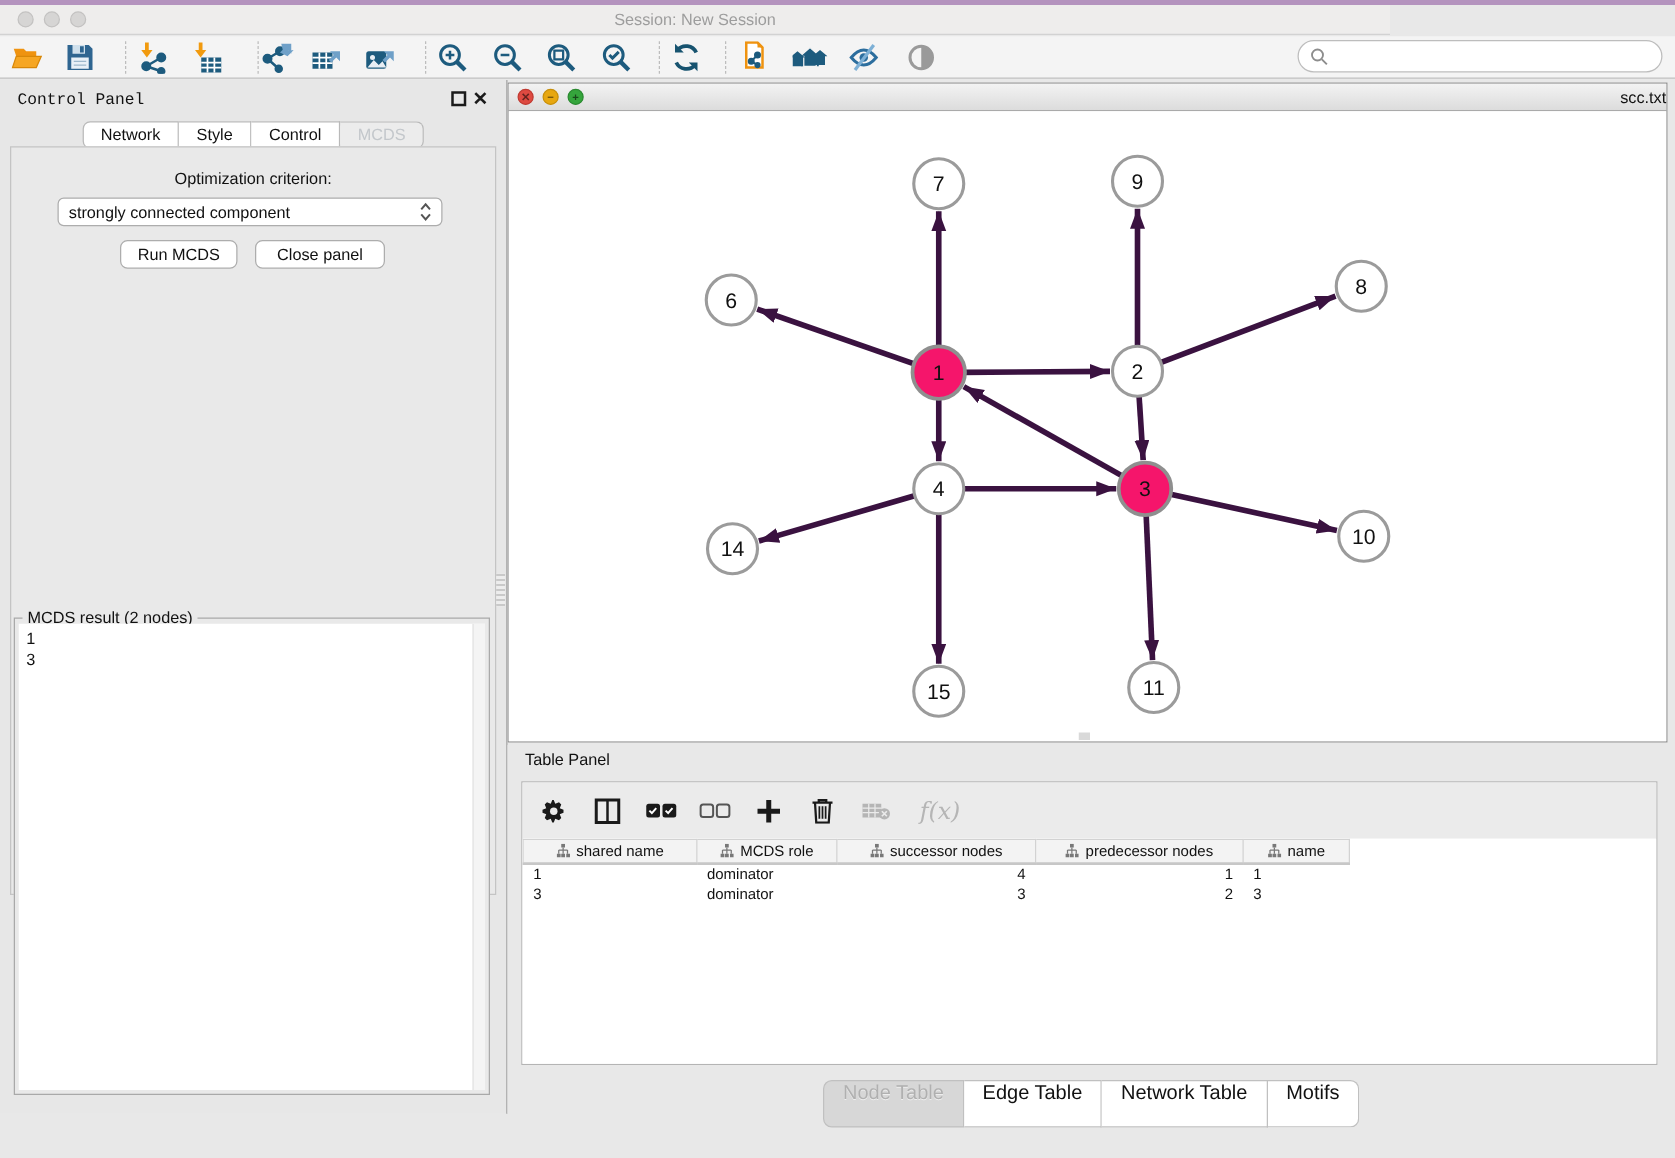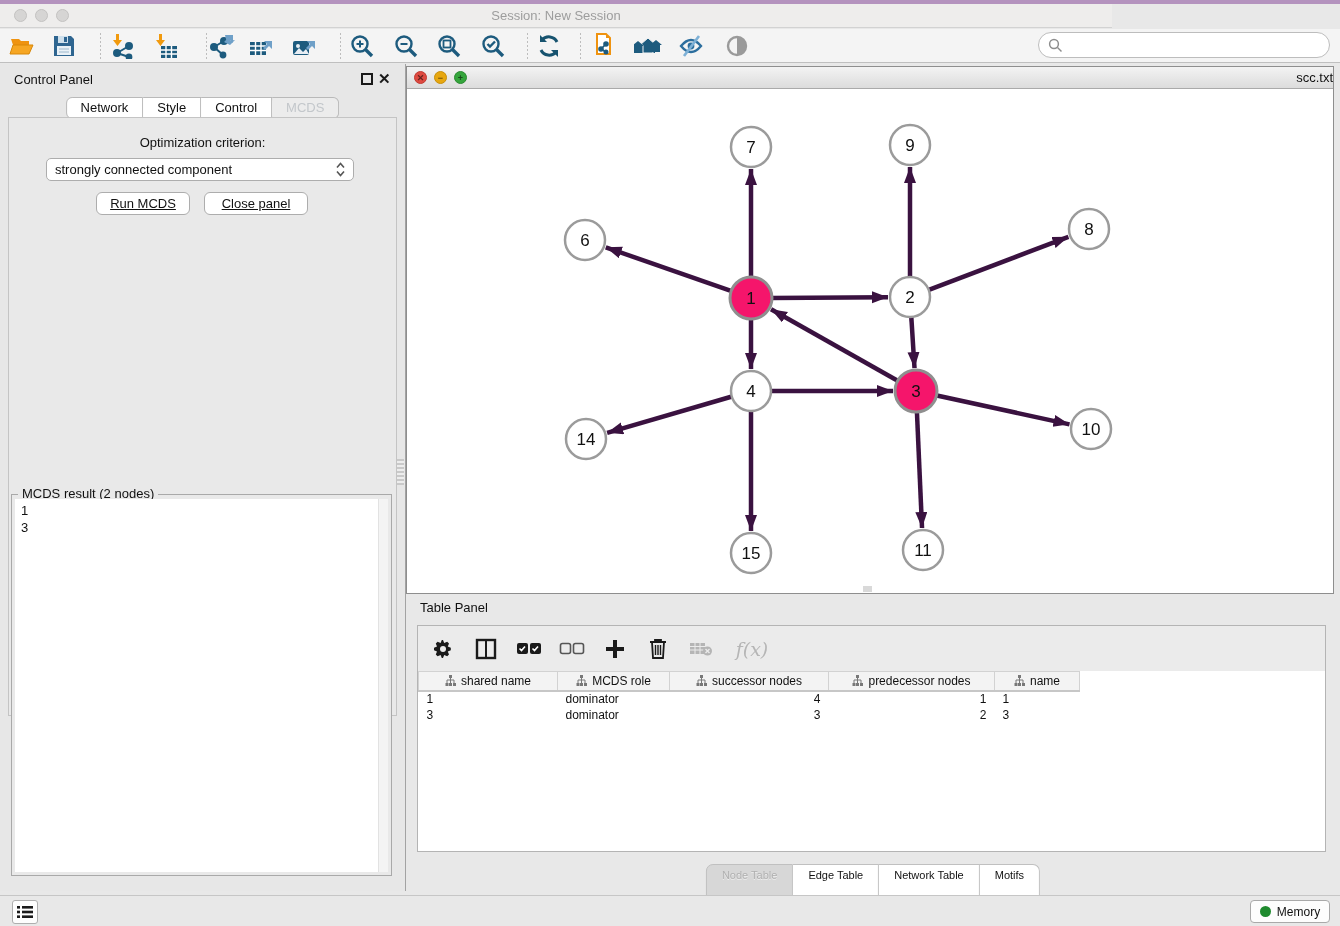--- a/index.html
+++ b/index.html
@@ -18,36 +18,36 @@
   .toolbar { position:absolute; left:0; top:29px; width:1340px; height:34px; background:#f4f4f4; border-bottom:1px solid #bfbfbf; }
   .tb-icon { position:absolute; top:3px; width:28px; height:28px; display:flex; align-items:center; justify-content:center; cursor:default; }
   .tb-sep { position:absolute; top:4px; width:1px; height:26px;
     background-image:repeating-linear-gradient(#bdbdbd 0 2px, transparent 2px 4px); }
   .search-box { position:absolute; right:10px; top:3px; width:292px; height:26px; background:#fff;
     border:1px solid #bdbdbd; border-radius:13px; display:flex; align-items:center; padding-left:9px; }
   .search-box input { border:none; outline:none; font-size:13px; width:250px; background:transparent; font-family:"Liberation Sans",sans-serif; }
 
   
   .control-panel { position:absolute; left:0; top:64px; width:406px; height:827px; background:#e7e7e7; border-right:1px solid #a3a3a3; }
-  .cp-header-title { position:absolute; left:14px; top:8px; font-size:13px; color:#111; }
+  .cp-header-title { position:absolute; left:14px; top:8px; font-size:13px; color:#111;font-family:Liberation Mono, monospace; }
   .panel-float { position:absolute; width:12px; height:12px; border:2px solid #1a1a1a; top:9px; }
   .panel-close { position:absolute; top:6px; font-size:15px; font-weight:bold; color:#1a1a1a; }
   .cp-tabs { position:absolute; top:33px; left:50%; transform:translateX(-50%); display:flex; }
   .cp-tab { height:22px; line-height:20px; padding:0 14px; font-size:13px; background:#fff; color:#111;
     border:1px solid #b9b9b9; border-left:none; white-space:nowrap; }
   .cp-tab:first-child { border-left:1px solid #b9b9b9; border-radius:6px 0 0 6px; }
   .cp-tab:last-child { border-radius:0 6px 6px 0; }
   .cp-tab.selected { background:#ececec; color:#c3c7cb; }
   .cp-frame { position:absolute; left:8px; top:53px; width:389px; height:599px; border:1px solid #c4c4c4; background:#e9e9e9; }
   .opt-label { position:absolute; left:0; right:0; top:17px; text-align:center; font-size:13px; color:#111; }
   .dropdown { position:absolute; left:37px; top:40px; width:308px; height:23px; background:#fff; border:1px solid #adadad;
     border-radius:5px; font-size:13px; display:flex; align-items:center; padding:0 8px; color:#111; }
   .dropdown .dd-label { flex:1; }
   .cp-btn { position:absolute; top:74px; height:23px; background:#fff; border:1px solid #adadad; border-radius:6px;
-    font-size:13px; color:#111; text-align:center; line-height:21px; cursor:default;text-decoration:underline; }
+    font-size:13px; color:#111; text-align:center; line-height:21px; cursor:default; }
   #btn-run { left:87px; width:94px; }
   #btn-close { left:195px; width:104px; }
   .result-group { position:absolute; left:2px; top:376px; width:381px; height:382px; border:1px solid #a9a9a9; background:#e9e9e9; }
   .result-legend { position:absolute; left:6px; top:-9px; background:#e9e9e9; padding:0 4px; font-size:13px; color:#111; }
   .result-area { position:absolute; left:3px; right:3px; top:4px; bottom:3px; background:#fff; overflow:hidden; }
   .result-scroll { position:absolute; right:0; top:0; bottom:0; width:10px; background:#f4f4f4; border-left:1px solid #e2e2e2; }
   .result-lines { padding:3px 6px; font-size:13px; line-height:17px; color:#111; }
   .split-handle { position:absolute; left:397px; top:395px; width:7px; height:26px;
     background-image:repeating-linear-gradient(#c9c9c9 0 2px, #ededed 2px 4px); }
 
@@ -72,21 +72,21 @@
   .tp-tool { width:26px; height:26px; display:flex; align-items:center; justify-content:center; }
   .fx-label { font-size:19px; font-style:italic; font-family:"DejaVu Serif", serif; color:#b5b5b5; }
   .tp-table-wrap { position:absolute; left:0; top:45px; right:0; bottom:0; background:#fff; overflow:hidden; }
   table.tp-table { border-collapse:collapse; font-size:12px; }
   table.tp-table th { background:#f3f3f3; border:1px solid #d2d2d2; border-bottom:2px solid #c7c7c7; height:19px;
     font-weight:normal; font-size:12px; color:#111; text-align:center; padding:0 4px; white-space:nowrap; }
   table.tp-table th .col-icon { vertical-align:-1px; margin-right:5px; }
   table.tp-table td { height:16px; padding:0 8px; color:#111; white-space:nowrap; }
   table.tp-table td:nth-child(3), table.tp-table td:nth-child(4) { text-align:right; }
   .tp-tabs { position:absolute; left:50%; transform:translateX(-50%); top:268px; display:flex; }
-  .tp-tab { height:38px; line-height:20px; padding:0 15px; font-size:11px; background:#fff; color:#111;
+  .tp-tab { height:38px; line-height:20px; padding:0 15px; font-size:16px; background:#fff; color:#111;
     border:1px solid #c0c0c0; border-left:none; white-space:nowrap; }
   .tp-tab:first-child { border-left:1px solid #c0c0c0; border-radius:7px 0 0 7px; }
   .tp-tab:last-child { border-radius:0 7px 7px 0; }
   .tp-tab.selected { background:#d7d7d7; color:#b0b0b0; text-shadow:0 1px 0 #eee; }
 
   
   .statusbar { position:absolute; left:0; top:895px; width:1340px; height:31px; background:#e8e8e8; border-top:1px solid #c6c6c6; }
   .sb-list-btn { position:absolute; left:12px; top:4px; width:26px; height:24px; background:#fdfdfd; border:1px solid #aeaeae; border-radius:3px;
     display:flex; align-items:center; justify-content:center; }
   .memory-btn { position:absolute; right:10px; top:4px; width:80px; height:23px; background:#fdfdfd; border:1px solid #a9a9a9; border-radius:4px;
@@ -492,30 +492,14 @@
       </div>
     </div>
     <div class="tp-tabs" id="tp-tabs">
         <div class="tp-tab selected">Node Table</div>
         <div class="tp-tab">Edge Table</div>
         <div class="tp-tab">Network Table</div>
         <div class="tp-tab">Motifs</div>
       </div>
   </div>
 
-  <div class="statusbar">
-    <div class="sb-list-btn">
-      <svg width="16" height="14" viewBox="0 0 16 14">
-          <rect x="0" y="1" width="3" height="2.6" fill="#1a1a1a"></rect>
-          <rect x="5" y="1" width="11" height="2.6" fill="#1a1a1a"></rect>
-          <rect x="0" y="5.7" width="3" height="2.6" fill="#1a1a1a"></rect>
-          <rect x="5" y="5.7" width="11" height="2.6" fill="#1a1a1a"></rect>
-          <rect x="0" y="10.4" width="3" height="2.6" fill="#1a1a1a"></rect>
-          <rect x="5" y="10.4" width="11" height="2.6" fill="#1a1a1a"></rect>
-        </svg>
-    </div>
-    <div class="memory-btn">
-      <div class="memory-dot"></div>
-      <span>Memory</span>
-    </div>
-  </div>
 
 </div>
 
 </body></html>

